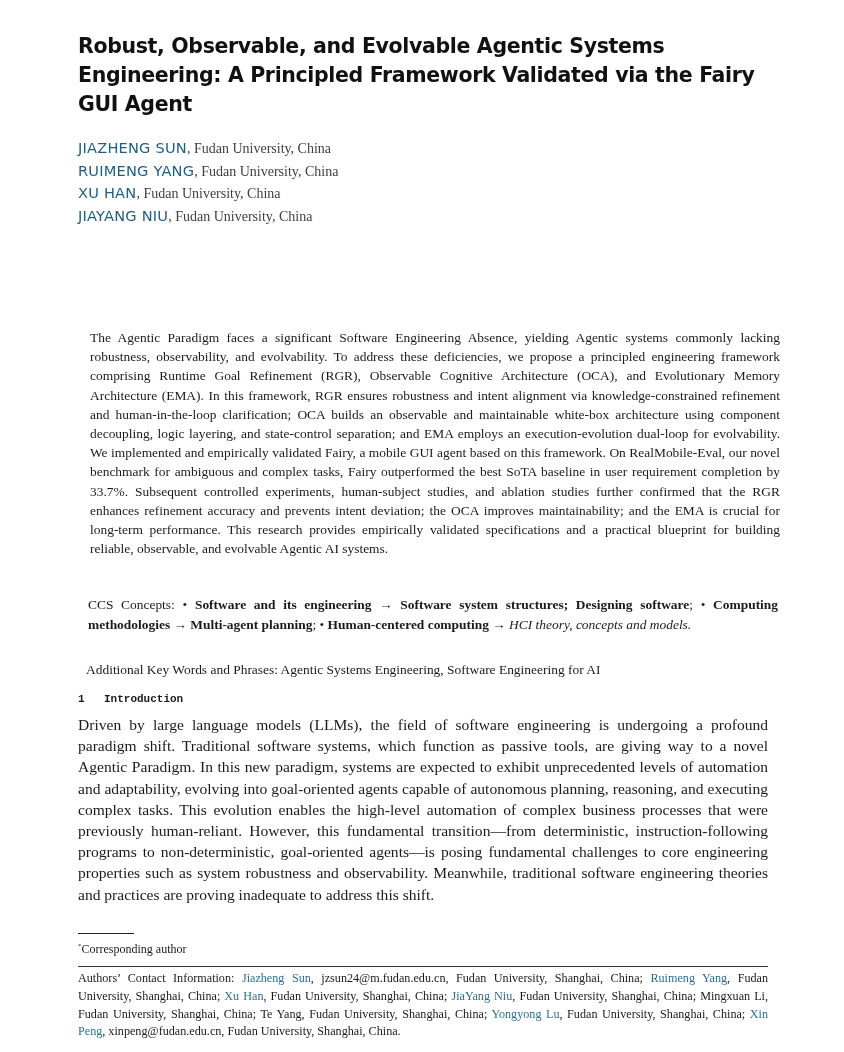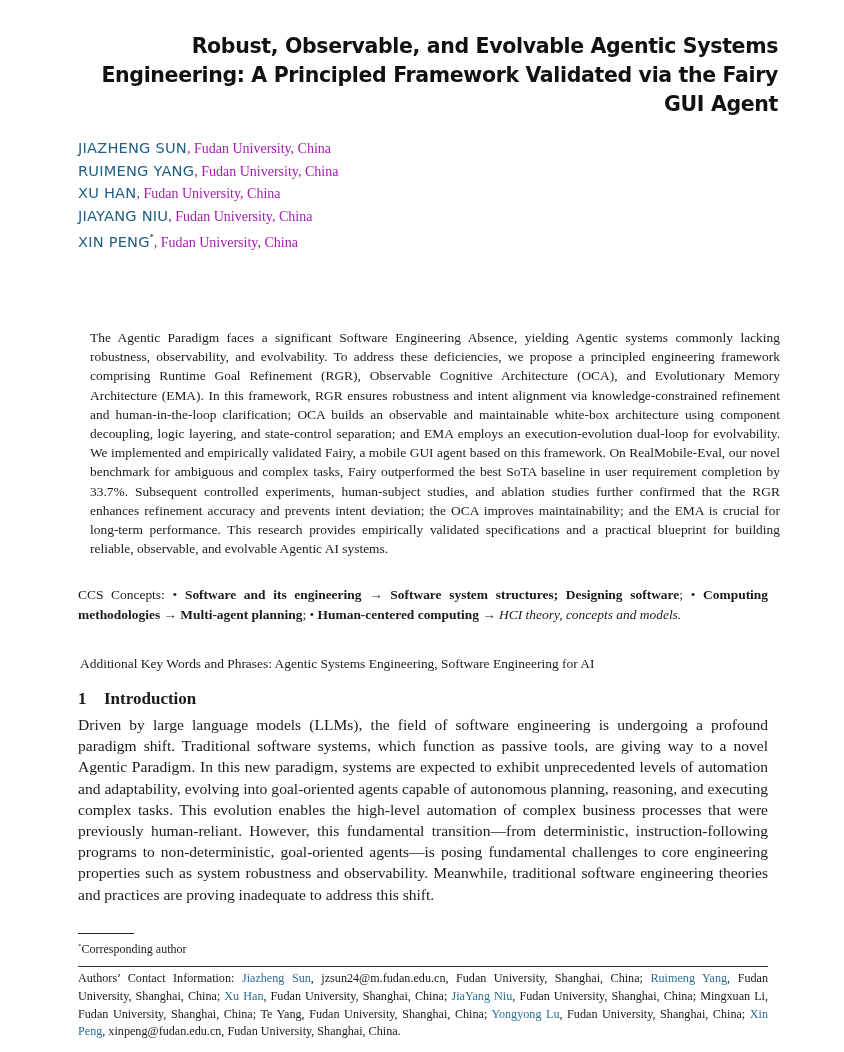--- a/index.html
+++ b/index.html
@@ -1,31 +1,31 @@
 <!DOCTYPE html>
 <html><head>
 <meta charset="utf-8">
 <style>
   html, body { margin:0; padding:0; background:#ffffff; }
   body { width:844px; height:1052px; position:relative; overflow:hidden; color:#1a1a1a; font-family:"Liberation Serif", serif; }
   .page { position:absolute; left:78px; top:0; width:690px; }
-  .title { position:absolute; left:0; top:32px; width:700px; font-family:"DejaVu Sans", sans-serif; font-weight:bold; font-size:20.5px; line-height:29px; letter-spacing:-0.35px; color:#111;text-align:right; }
+  .title { position:absolute; left:0; top:32px; width:700px; font-family:"DejaVu Sans", sans-serif; font-weight:bold; font-size:20.5px; line-height:29px; letter-spacing:-0.35px; color:#111; }
   .authors { position:absolute; left:0; top:137px; }
   .author { height:22.6px; line-height:22.6px; white-space:nowrap; }
   .aname { font-family:"DejaVu Sans", sans-serif; font-size:14.6px; letter-spacing:0.2px; }
   .aname.link { color:#1f5f86; }
   .aname.plain { color:#111; }
-  .aff { font-family:"Liberation Serif", serif; font-size:14px; color:#a21caf; }
+  .aff { font-family:"Liberation Serif", serif; font-size:14px; color:#404040; }
   sup.star { font-size:8px; vertical-align:7px; }
   .abstract { position:absolute; left:12px; top:328px; width:690px; font-size:13.45px; line-height:19.2px; text-align:justify; }
   .ccs { position:absolute; left:0; top:585px; width:690px; font-size:13.45px; line-height:19.5px; text-align:justify; }
   .ccs b { font-weight:bold; }
   .ccs i { font-style:italic; }
   .keywords { position:absolute; left:0; top:652px; width:690px; font-size:13.45px; line-height:19px; }
-  .sec-head { position:absolute; left:0; top:689px; font-family:Liberation Serif, serif; font-weight:bold; font-size:17px; line-height:20px; }
+  .sec-head { position:absolute; left:0; top:689px; font-family:Liberation Mono, monospace; font-weight:bold; font-size:11px; line-height:20px; }
   .sec-num { display:inline-block; width:26px; }
   .intro { position:absolute; left:0; top:714px; width:690px; font-size:15.55px; line-height:21.2px; text-align:justify; }
   .fn-rule { position:absolute; left:0; top:933px; width:56px; height:1px; background:#222; }
   .footnote { position:absolute; left:0; top:938px; font-size:12px; line-height:17px;text-align:center; }
   .contact-rule { position:absolute; left:0; top:966px; width:690px; height:1px; background:#333; }
   .contact { position:absolute; left:0; top:970px; width:690px; font-size:12.15px; line-height:17.8px; text-align:justify;font-family:Liberation Serif, serif; }
   .clink { color:#2a6f95; }
 </style>
 </head>
 <body>
@@ -40,41 +40,38 @@
     </div>
     <div class="author">
       <span class="aname link" style="color: rgb(31, 95, 134);">RUIMENG YANG</span><span class="aff">, Fudan University, China</span>
     </div>
     <div class="author">
       <span class="aname link" style="color: rgb(31, 95, 134);">XU HAN</span><span class="aff">, Fudan University, China</span>
     </div>
     <div class="author">
       <span class="aname link" style="color: rgb(31, 95, 134);">JIAYANG NIU</span><span class="aff">, Fudan University, China</span>
     </div>
-    <div class="author">
-      <span class="aname link" style="color: rgb(31, 95, 134);">XIN PENG</span><sup class="star">*</sup><span class="aff">, Fudan University, China</span>
-    </div>
   </div>
 
   <p class="abstract" style="margin:0;">The Agentic Paradigm faces a significant Software Engineering Absence, yielding Agentic systems commonly lacking robustness, observability, and evolvability. To address these deficiencies, we propose a principled engineering framework comprising Runtime Goal Refinement (RGR), Observable Cognitive Architecture (OCA), and Evolutionary Memory Architecture (EMA). In this framework, RGR ensures robustness and intent alignment via knowledge-constrained refinement and human-in-the-loop clarification; OCA builds an observable and maintainable white-box architecture using component decoupling, logic layering, and state-control separation; and EMA employs an execution-evolution dual-loop for evolvability. We implemented and empirically validated Fairy, a mobile GUI agent based on this framework. On RealMobile-Eval, our novel benchmark for ambiguous and complex tasks, Fairy outperformed the best SoTA baseline in user requirement completion by 33.7%. Subsequent controlled experiments, human-subject studies, and ablation studies further confirmed that the RGR enhances refinement accuracy and prevents intent deviation; the OCA improves maintainability; and the EMA is crucial for long-term performance. This research provides empirically validated specifications and a practical blueprint for building reliable, observable, and evolvable Agentic AI systems.</p>
 
-  <p class="ccs" style="margin:0;">
+  <p class="ccs" style="margin:10px;">
     <span>CCS Concepts: </span><span>•</span>
     <b>Software and its engineering</b>
     <span>→</span>
     <b>Software system structures; Designing software</b>; <span>•</span>
     <b>Computing methodologies</b>
     <span>→</span>
     <b>Multi-agent planning</b>; <span>•</span>
     <b>Human-centered computing</b>
     <span>→</span>
     <i>HCI theory, concepts and models.</i>
   </p>
 
-  <p class="keywords" style="margin:2px;">Additional Key Words and Phrases: Agentic Systems Engineering, Software Engineering for AI</p>
+  <p class="keywords" style="margin:8px;">Additional Key Words and Phrases: Agentic Systems Engineering, Software Engineering for AI</p>
 
   <h2 class="sec-head" style="margin:0;">
     <span class="sec-num">1</span><span>Introduction</span>
   </h2>
 
   <p class="intro" style="margin:0;">Driven by large language models (LLMs), the field of software engineering is undergoing a profound paradigm shift. Traditional software systems, which function as passive tools, are giving way to a novel Agentic Paradigm. In this new paradigm, systems are expected to exhibit unprecedented levels of automation and adaptability, evolving into goal-oriented agents capable of autonomous planning, reasoning, and executing complex tasks. This evolution enables the high-level automation of complex business processes that were previously human-reliant. However, this fundamental transition—from deterministic, instruction-following programs to non-deterministic, goal-oriented agents—is posing fundamental challenges to core engineering properties such as system robustness and observability. Meanwhile, traditional software engineering theories and practices are proving inadequate to address this shift.</p>
 
   <div class="fn-rule"></div>
   <div class="footnote">
     <sup style="font-size:7px;vertical-align:5px;">*</sup><span>Corresponding author</span>

